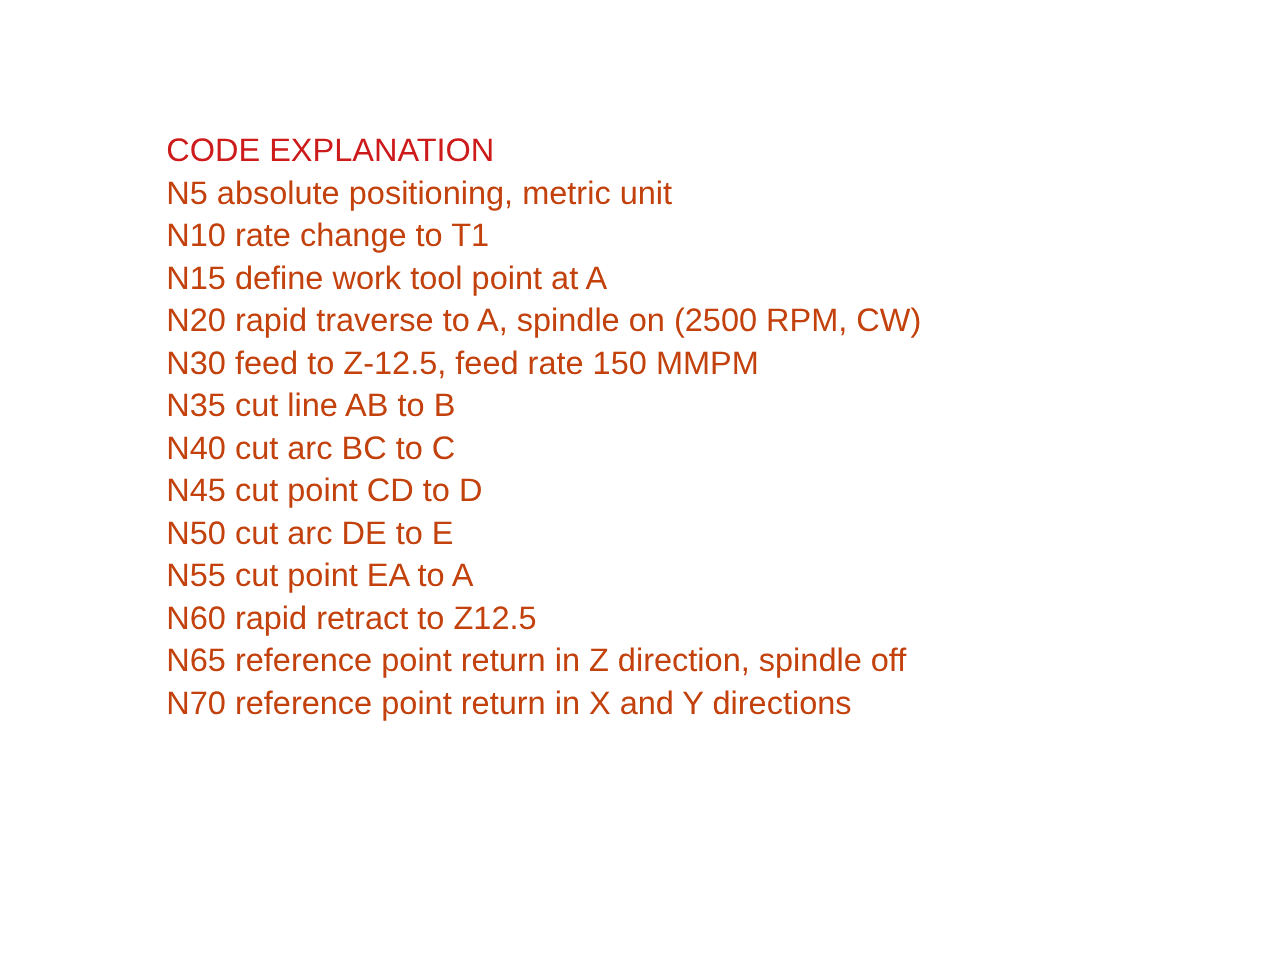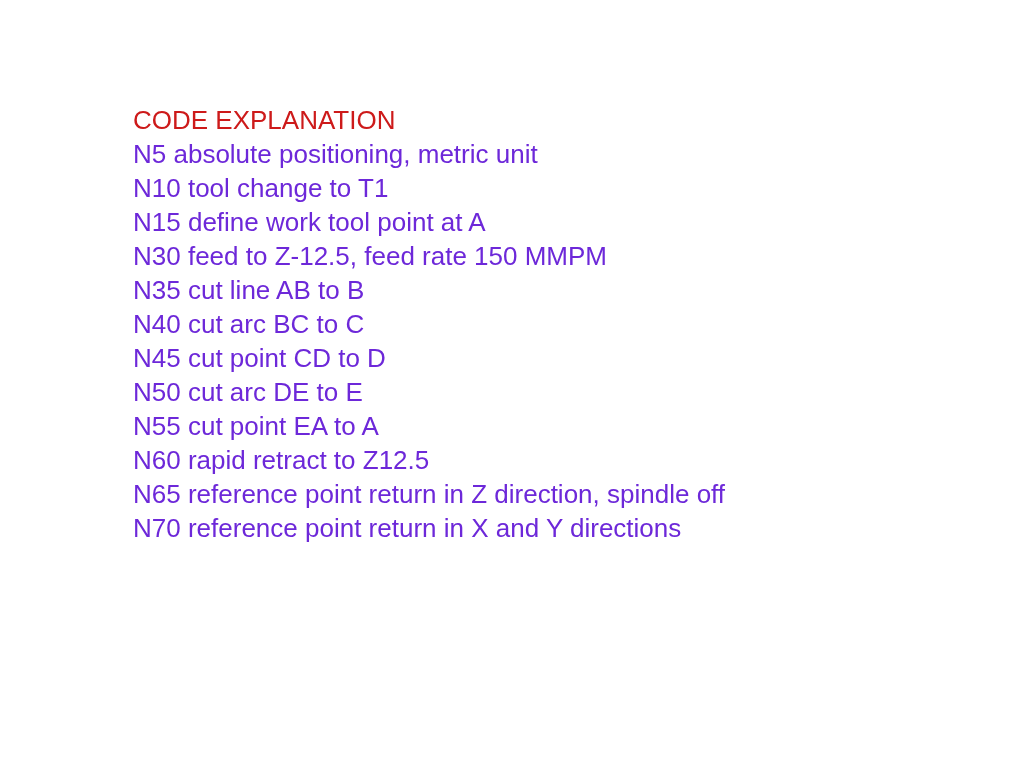--- a/index.html
+++ b/index.html
@@ -38,24 +38,25 @@
     font-weight: 400;
     white-space: nowrap;
   }
 </style>
 </head>
 <body>
 
 <div class="slide">
   <div class="text-block">
     <div class="slide-title" style="color: rgb(205, 26, 26);">CODE EXPLANATION</div>
-    <div style="color: #6d28d9;">
+    <div style="color: #c2410c;">
         <div class="code-line">N5 absolute positioning, metric unit</div>
-        <div class="code-line">N10 tool change to T1</div>
+        <div class="code-line">N10 rate change to T1</div>
         <div class="code-line">N15 define work tool point at A</div>
+        <div class="code-line">N20 rapid traverse to A, spindle on (2500 RPM, CW)</div>
         <div class="code-line">N30 feed to Z-12.5, feed rate 150 MMPM</div>
         <div class="code-line">N35 cut line AB to B</div>
         <div class="code-line">N40 cut arc BC to C</div>
         <div class="code-line">N45 cut point CD to D</div>
         <div class="code-line">N50 cut arc DE to E</div>
         <div class="code-line">N55 cut point EA to A</div>
         <div class="code-line">N60 rapid retract to Z12.5</div>
         <div class="code-line">N65 reference point return in Z direction, spindle off</div>
         <div class="code-line">N70 reference point return in X and Y directions</div>
       </div>

